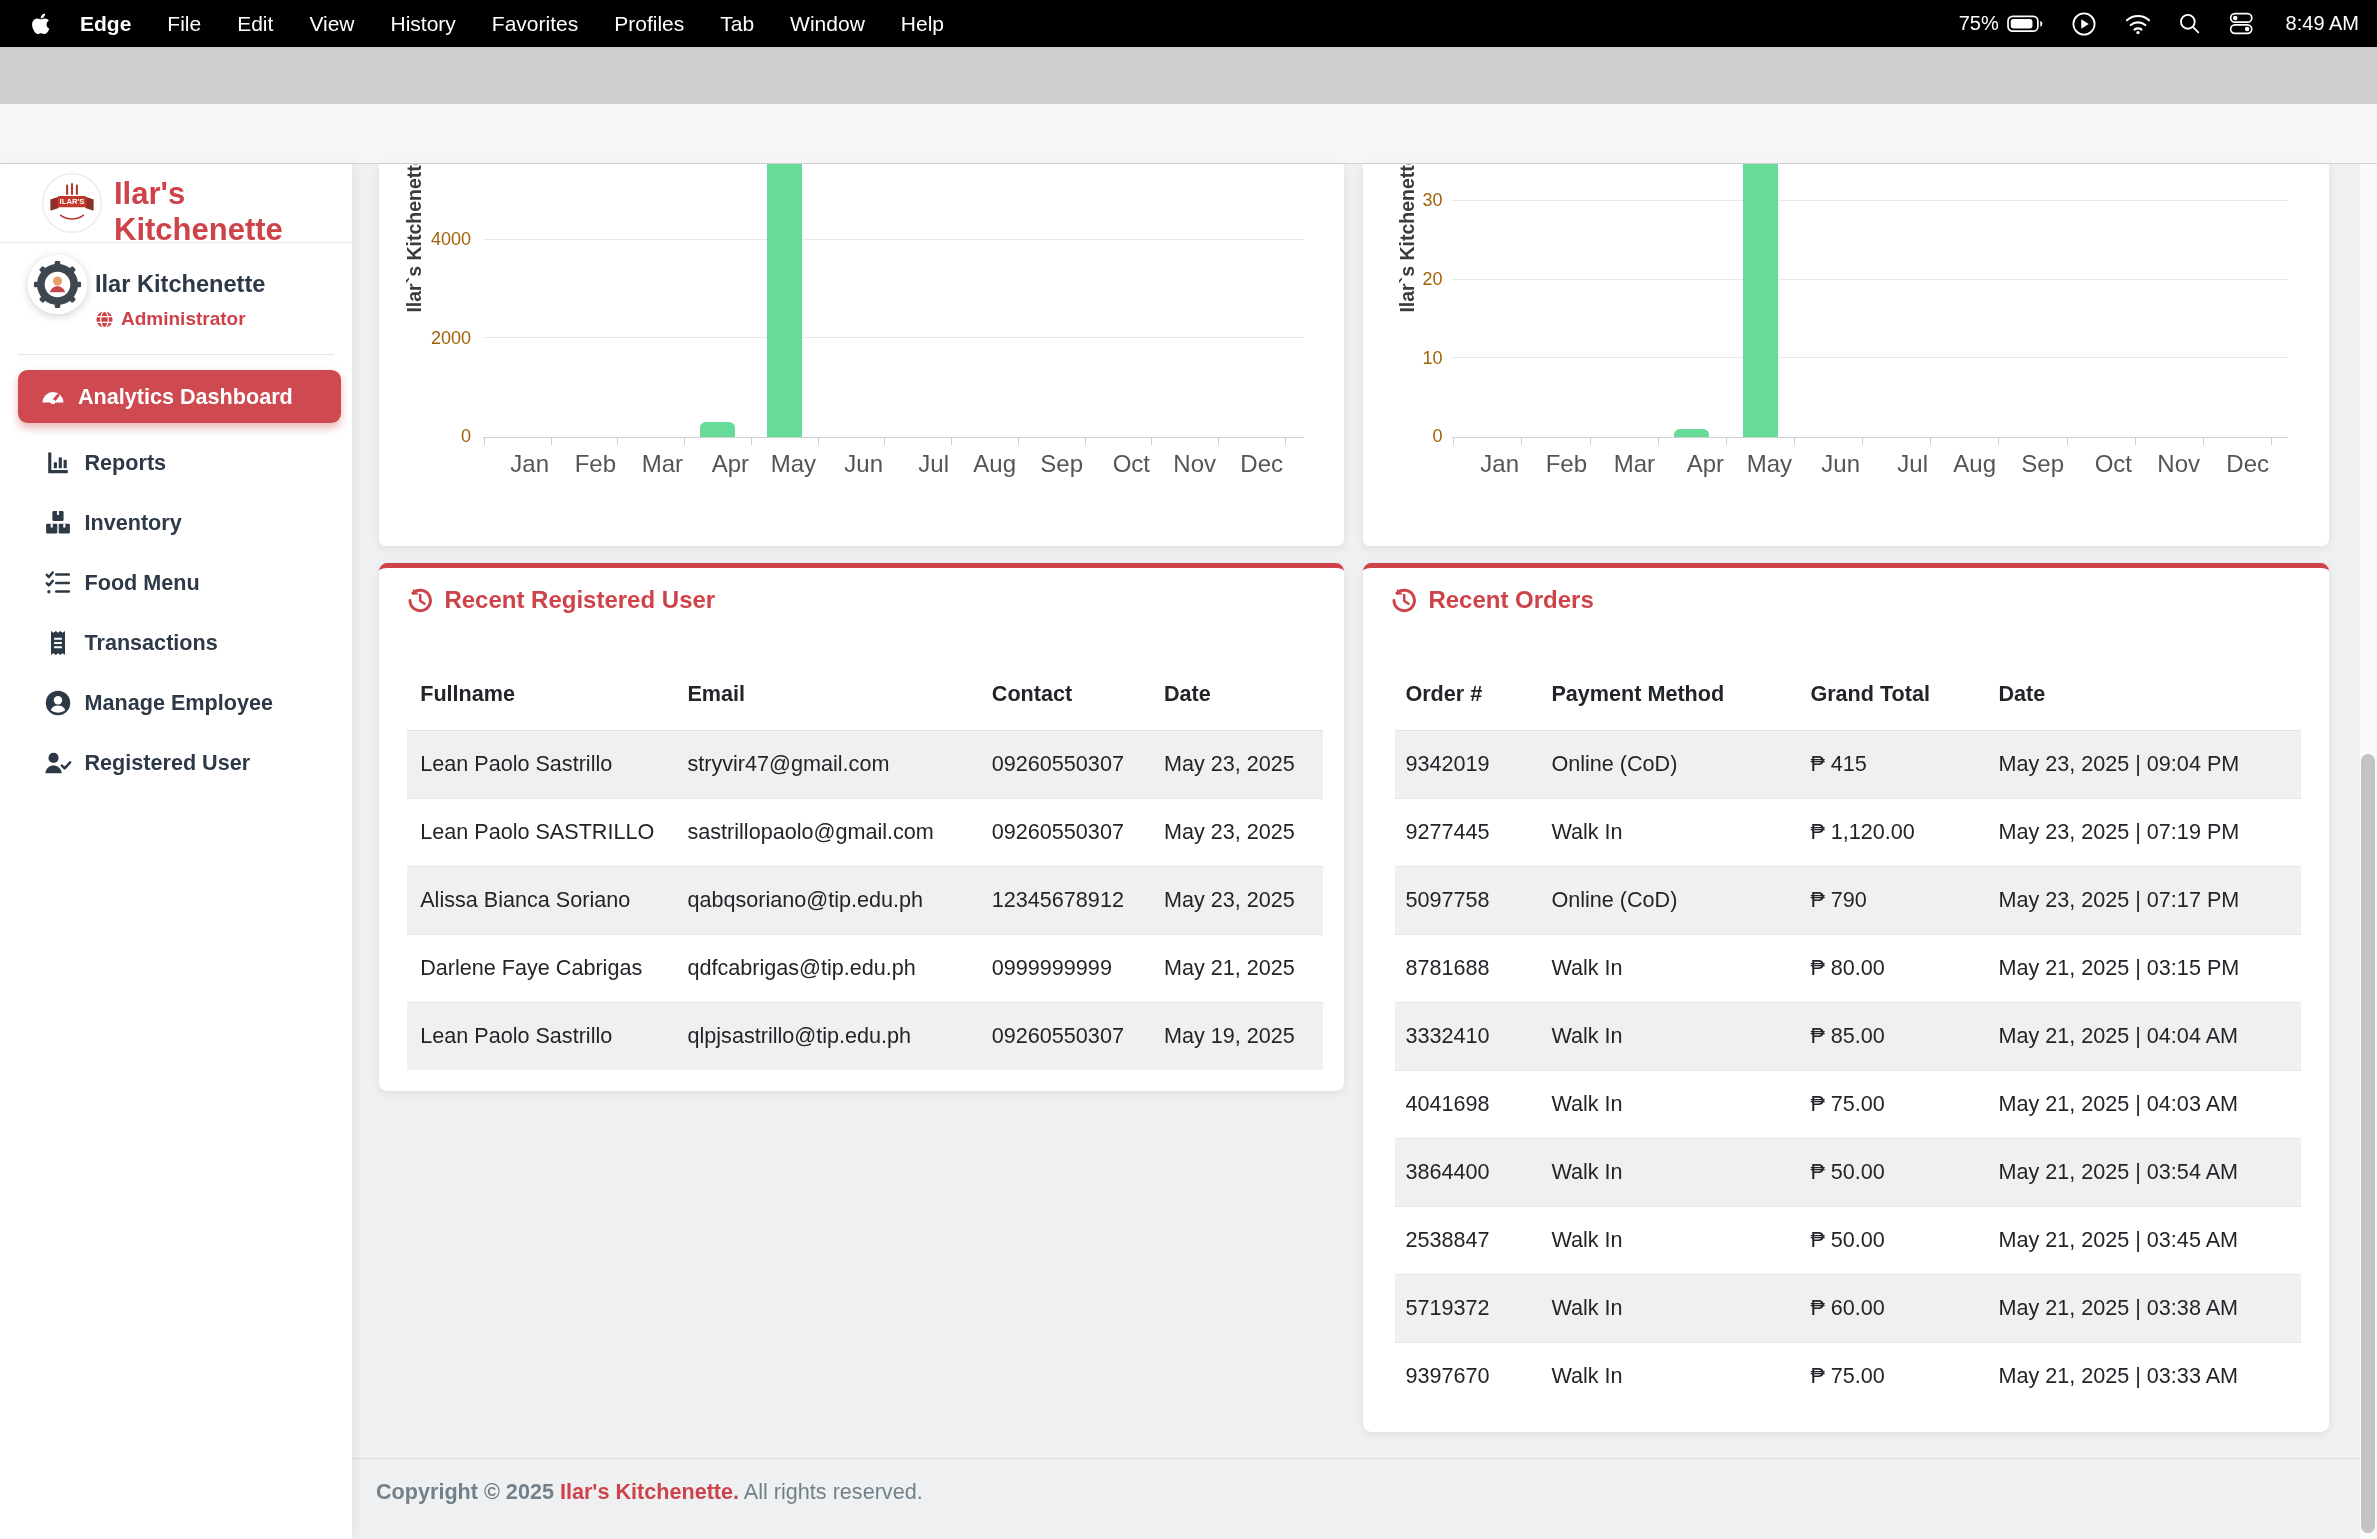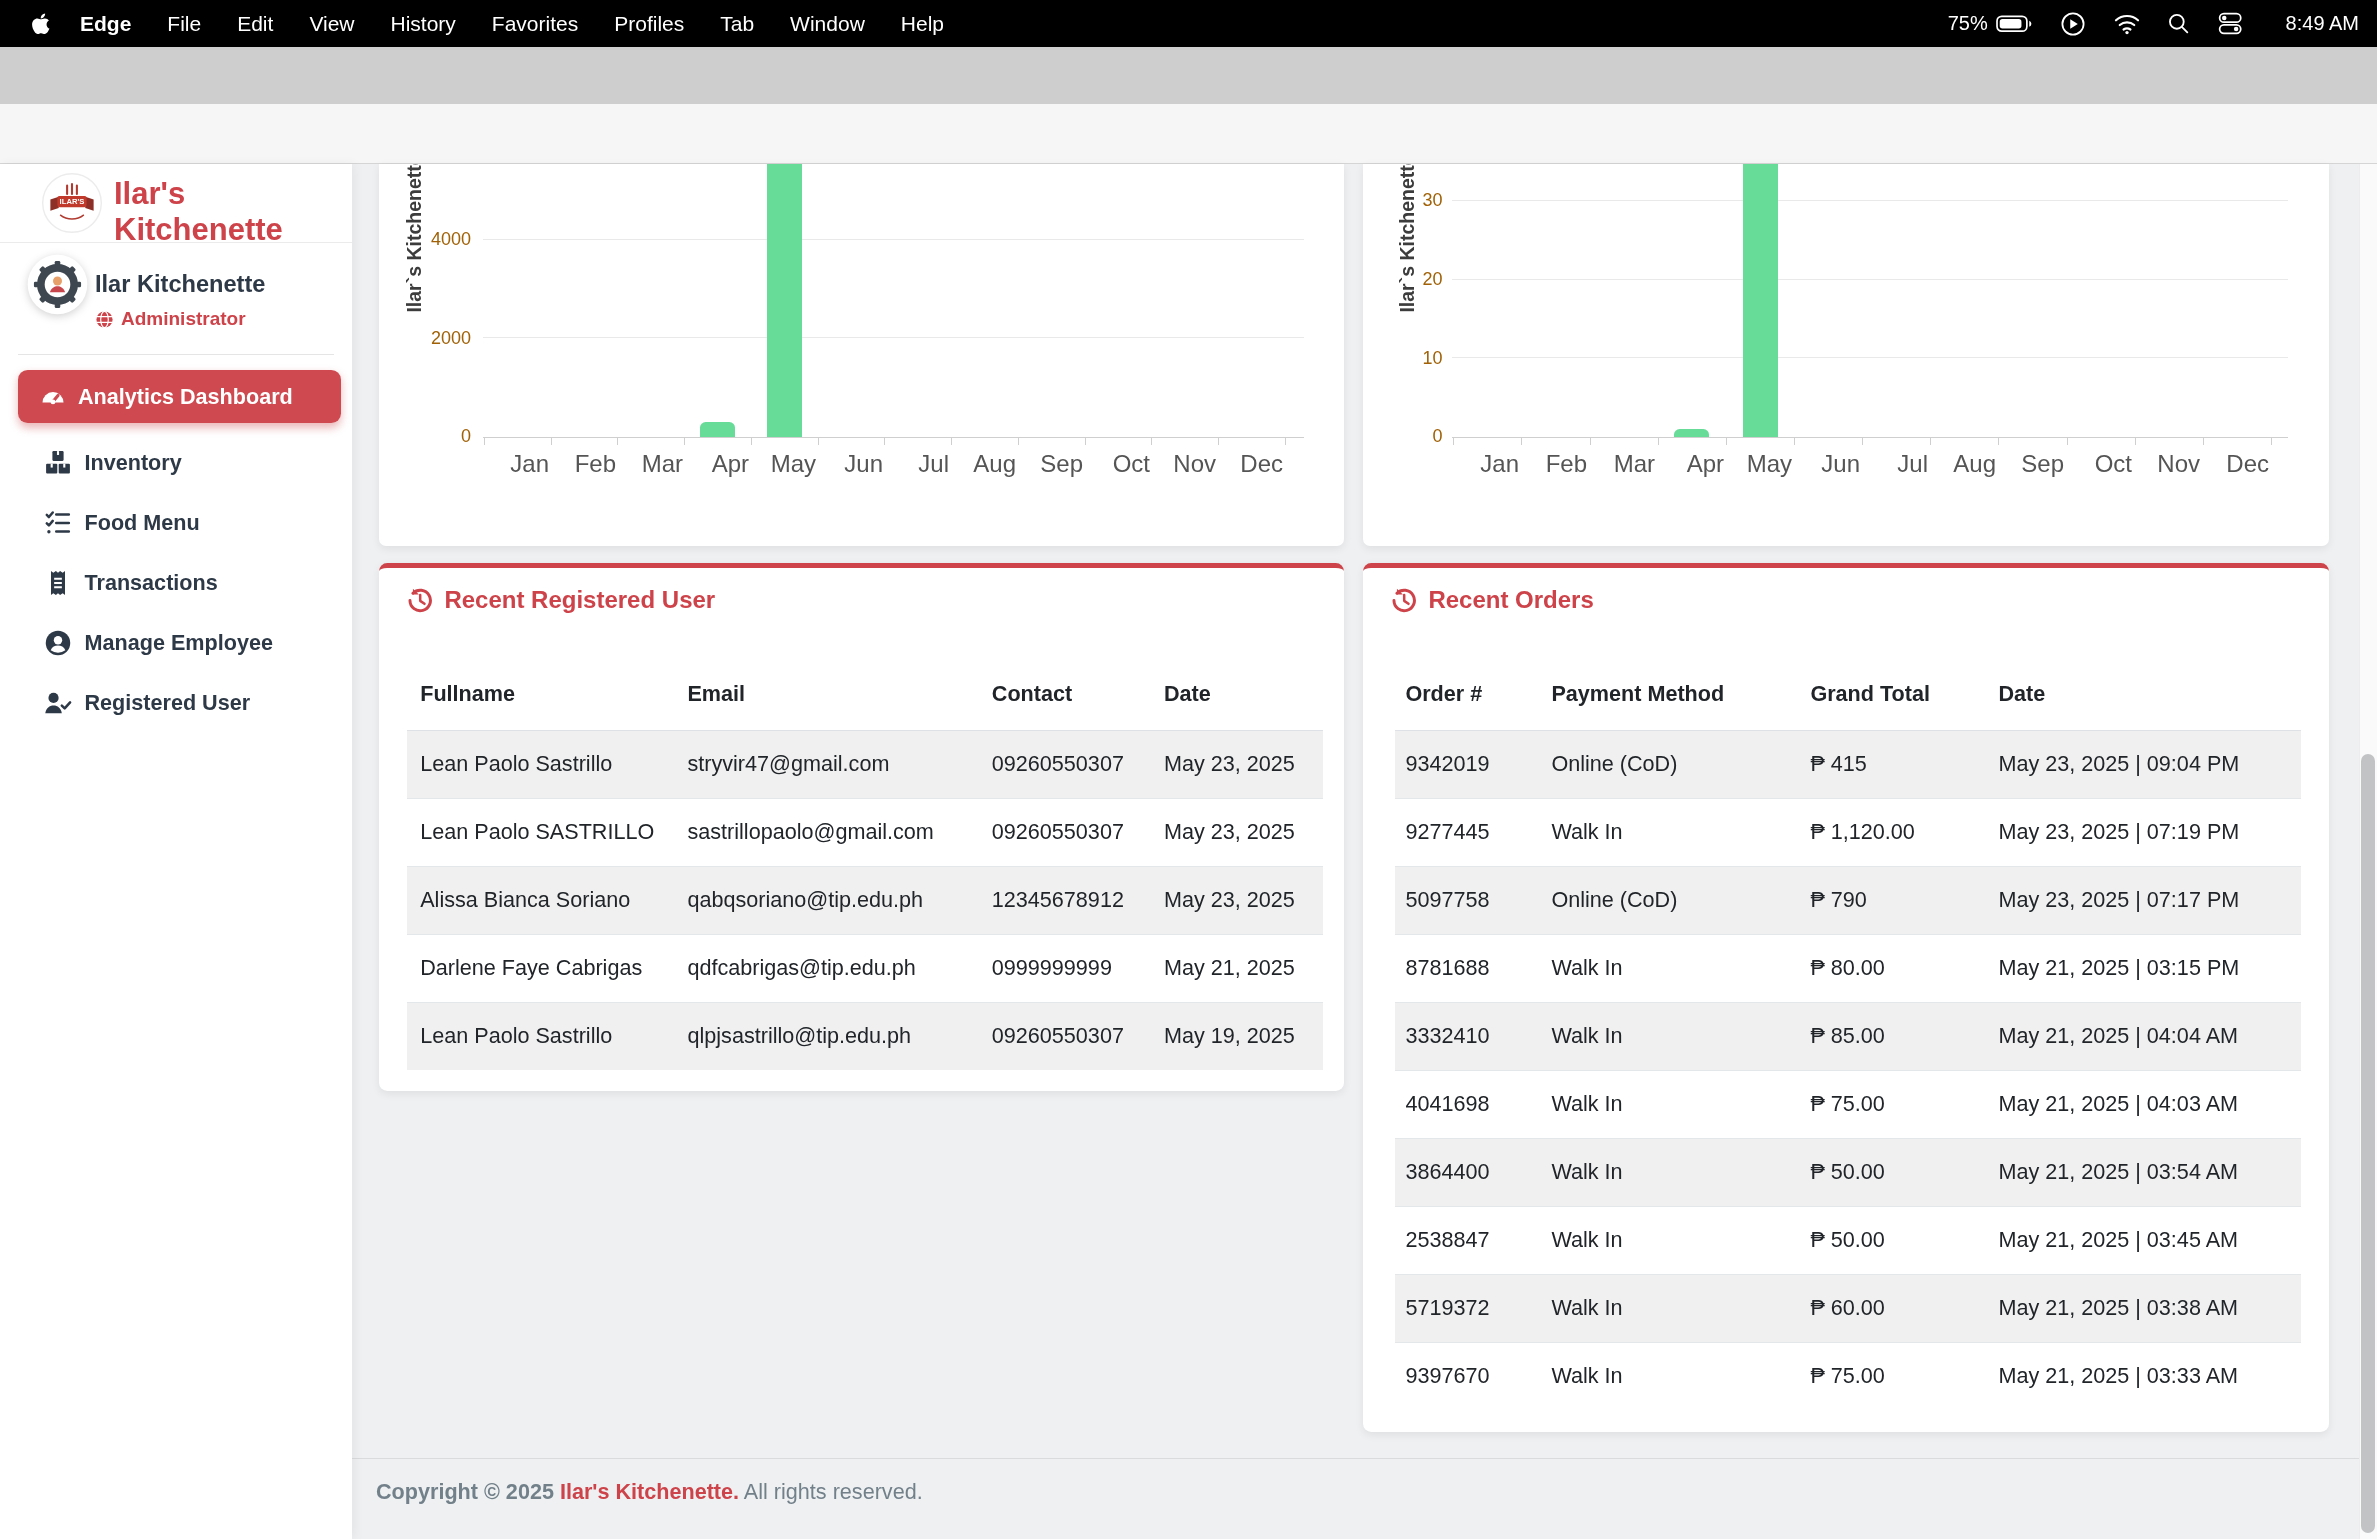--- a/index.html
+++ b/index.html
@@ -163,21 +163,21 @@
         </svg>
     </span>
     <span class="mgap">
       <svg viewBox="0 0 40 36" width="26.4" height="25" fill="none" stroke="#fff" stroke-width="2.6">
           <rect x="4" y="3" width="32" height="13" rx="6.5"></rect>
           <circle cx="11" cy="9.5" r="3.4" fill="#fff" stroke="none"></circle>
           <rect x="4" y="20" width="32" height="13" rx="6.5"></rect>
           <circle cx="29" cy="26.5" r="3.4" fill="#fff" stroke="none"></circle>
         </svg>
     </span>
-    <span class="txt mgap" style="margin-left:42px">8:49 AM</span>
+    <span class="txt mgap" style="margin-left:31px">8:49 AM</span>
   </div>
 </div>
 
 <div id="tabbar">
   <div class="tl" id="tl-red"></div>
   <div class="tl" id="tl-gray"></div>
   <div class="tl" id="tl-green"></div>
   <div id="tab">
     <span class="globe">
       <svg viewBox="0 0 38 38" width="25" height="25" fill="none" stroke="currentColor" stroke-width="2.4">
@@ -301,20 +301,31 @@
   <div id="side-menu">
       <div class="side-item active">
         <span style="display: flex;">
           <svg viewBox="0 0 40 40" width="28" height="28">
             <path d="M5 28a15 15 0 1 1 30 0z" fill="#fff"></path>
             <rect x="18" y="13" width="4.5" height="15" rx="2.2" fill="#ce4a50" transform="rotate(40 20 26)"></rect>
             <circle cx="20" cy="27" r="3.5" fill="#fff"></circle>
           </svg>
         </span>
         <span>Analytics Dashboard</span>
+      </div>
+      <div class="side-item">
+        <span style="display: flex;">
+          <svg viewBox="0 0 40 40" fill="currentColor" width="28" height="28">
+            <path d="M6 5h4.5v25H34v4.5H6z"></path>
+            <rect x="14" y="19" width="4.5" height="8.5"></rect>
+            <rect x="21" y="12" width="4.5" height="15.5"></rect>
+            <rect x="28" y="15.5" width="4.5" height="12"></rect>
+          </svg>
+        </span>
+        <span>Reports</span>
       </div>
       <div class="side-item">
         <span style="display: flex;">
           <svg viewBox="0 0 40 40" fill="currentColor" width="28" height="28">
             <rect x="12" y="3" width="16" height="14" rx="1.5"></rect>
             <rect x="3" y="21" width="16" height="14" rx="1.5"></rect>
             <rect x="21" y="21" width="16" height="14" rx="1.5"></rect>
             <g fill="#fff">
               <rect x="18.5" y="3" width="3" height="5.5"></rect>
               <rect x="9.5" y="21" width="3" height="5.5"></rect>

